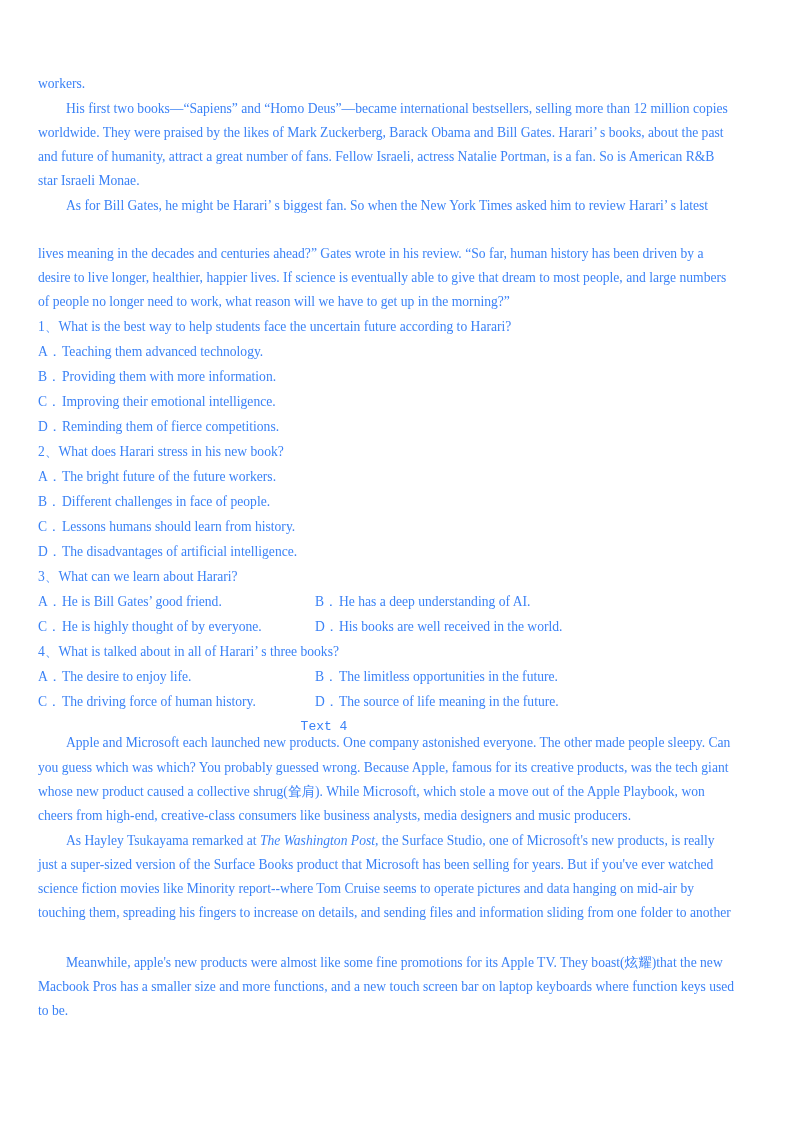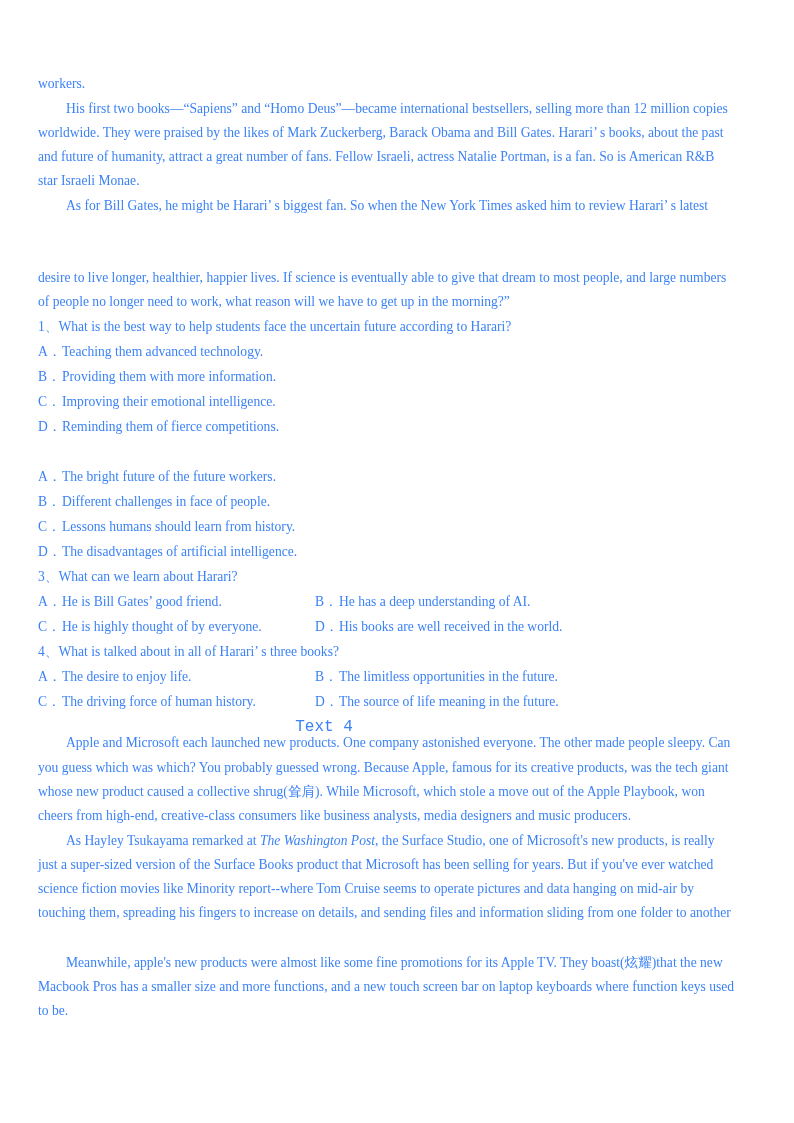--- a/index.html
+++ b/index.html
@@ -8,47 +8,49 @@
       position: absolute; left: 0; top: 0; width: 794px; height: 1123px;
       font-family: "Liberation Serif", serif; color: #3b82f6; font-size: 13.6px;
     }
     .line {
       position: absolute; left: 38px; white-space: nowrap; line-height: 16px;
     }
     .indent { left: 66px; }
     .col2 { left: 315px; }
     .center-title {
       position: absolute; left: 0; width: 648px; text-align: center;
-      font-family: "Liberation Mono", "DejaVu Sans Mono", monospace; font-size: 16px; line-height: 16px;
+      font-family: "Liberation Mono", "DejaVu Sans Mono", monospace; font-size: 13px; line-height: 16px;
     }
     .opt-letter { display: inline-block; width: 24px; }
     em { font-style: italic; }
   </style>
 </head>
 <body>
 
 <div class="page">
 
   <div class="line" style="top:76px">workers.</div>
 
   <div class="line indent" style="top:101px">His first two books—“Sapiens” and “Homo Deus”—became international bestsellers, selling more than 12 million copies</div>
   <div class="line" style="top:125px">worldwide. They were praised by the likes of Mark Zuckerberg, Barack Obama and Bill Gates. Harari’ s books, about the past</div>
   <div class="line" style="top:149px">and future of humanity, attract a great number of fans. Fellow Israeli, actress Natalie Portman, is a fan. So is American R&amp;B</div>
   <div class="line" style="top:173px">star Israeli Monae.</div>
 
   <div class="line indent" style="top:198px">As for Bill Gates, he might be Harari’ s biggest fan.  So when the New York Times asked him to review Harari’ s latest</div>
+  <div class="line" style="top:246px">lives meaning in the decades and centuries ahead?” Gates wrote in his review. “So far, human history has been driven by a</div>
   <div class="line" style="top:270px">desire to live longer, healthier, happier lives. If science is eventually able to give that dream to most people, and large numbers</div>
   <div class="line" style="top:294px">of people no longer need to work, what reason will we have to get up in the morning?”</div>
 
   <div class="line" style="top:319px">1、What is the best way to help students face the uncertain future according to Harari?</div>
   <div class="line" style="top:344px"><span class="opt-letter">A．</span><span>Teaching them advanced technology.</span></div>
   <div class="line" style="top:369px"><span class="opt-letter">B．</span><span>Providing them with more information.</span></div>
   <div class="line" style="top:394px"><span class="opt-letter">C．</span><span>Improving their emotional intelligence.</span></div>
   <div class="line" style="top:419px"><span class="opt-letter">D．</span><span>Reminding them of fierce competitions.</span></div>
 
+  <div class="line" style="top:444px">2、What does Harari stress in his new book?</div>
   <div class="line" style="top:469px"><span class="opt-letter">A．</span><span>The bright future of the future workers.</span></div>
   <div class="line" style="top:494px"><span class="opt-letter">B．</span><span>Different challenges in face of people.</span></div>
   <div class="line" style="top:519px"><span class="opt-letter">C．</span><span>Lessons humans should learn from history.</span></div>
   <div class="line" style="top:544px"><span class="opt-letter">D．</span><span>The disadvantages of artificial intelligence.</span></div>
 
   <div class="line" style="top:569px">3、What can we learn about Harari?</div>
   <div class="line" style="top:594px"><span class="opt-letter">A．</span><span>He is Bill Gates’ good friend.</span></div>
   <div class="line col2" style="top:594px"><span class="opt-letter">B．</span><span>He has a deep understanding of AI.</span></div>
   <div class="line" style="top:619px"><span class="opt-letter">C．</span><span>He is highly thought of by everyone.</span></div>
   <div class="line col2" style="top:619px"><span class="opt-letter">D．</span><span>His books are well received in the world.</span></div>

